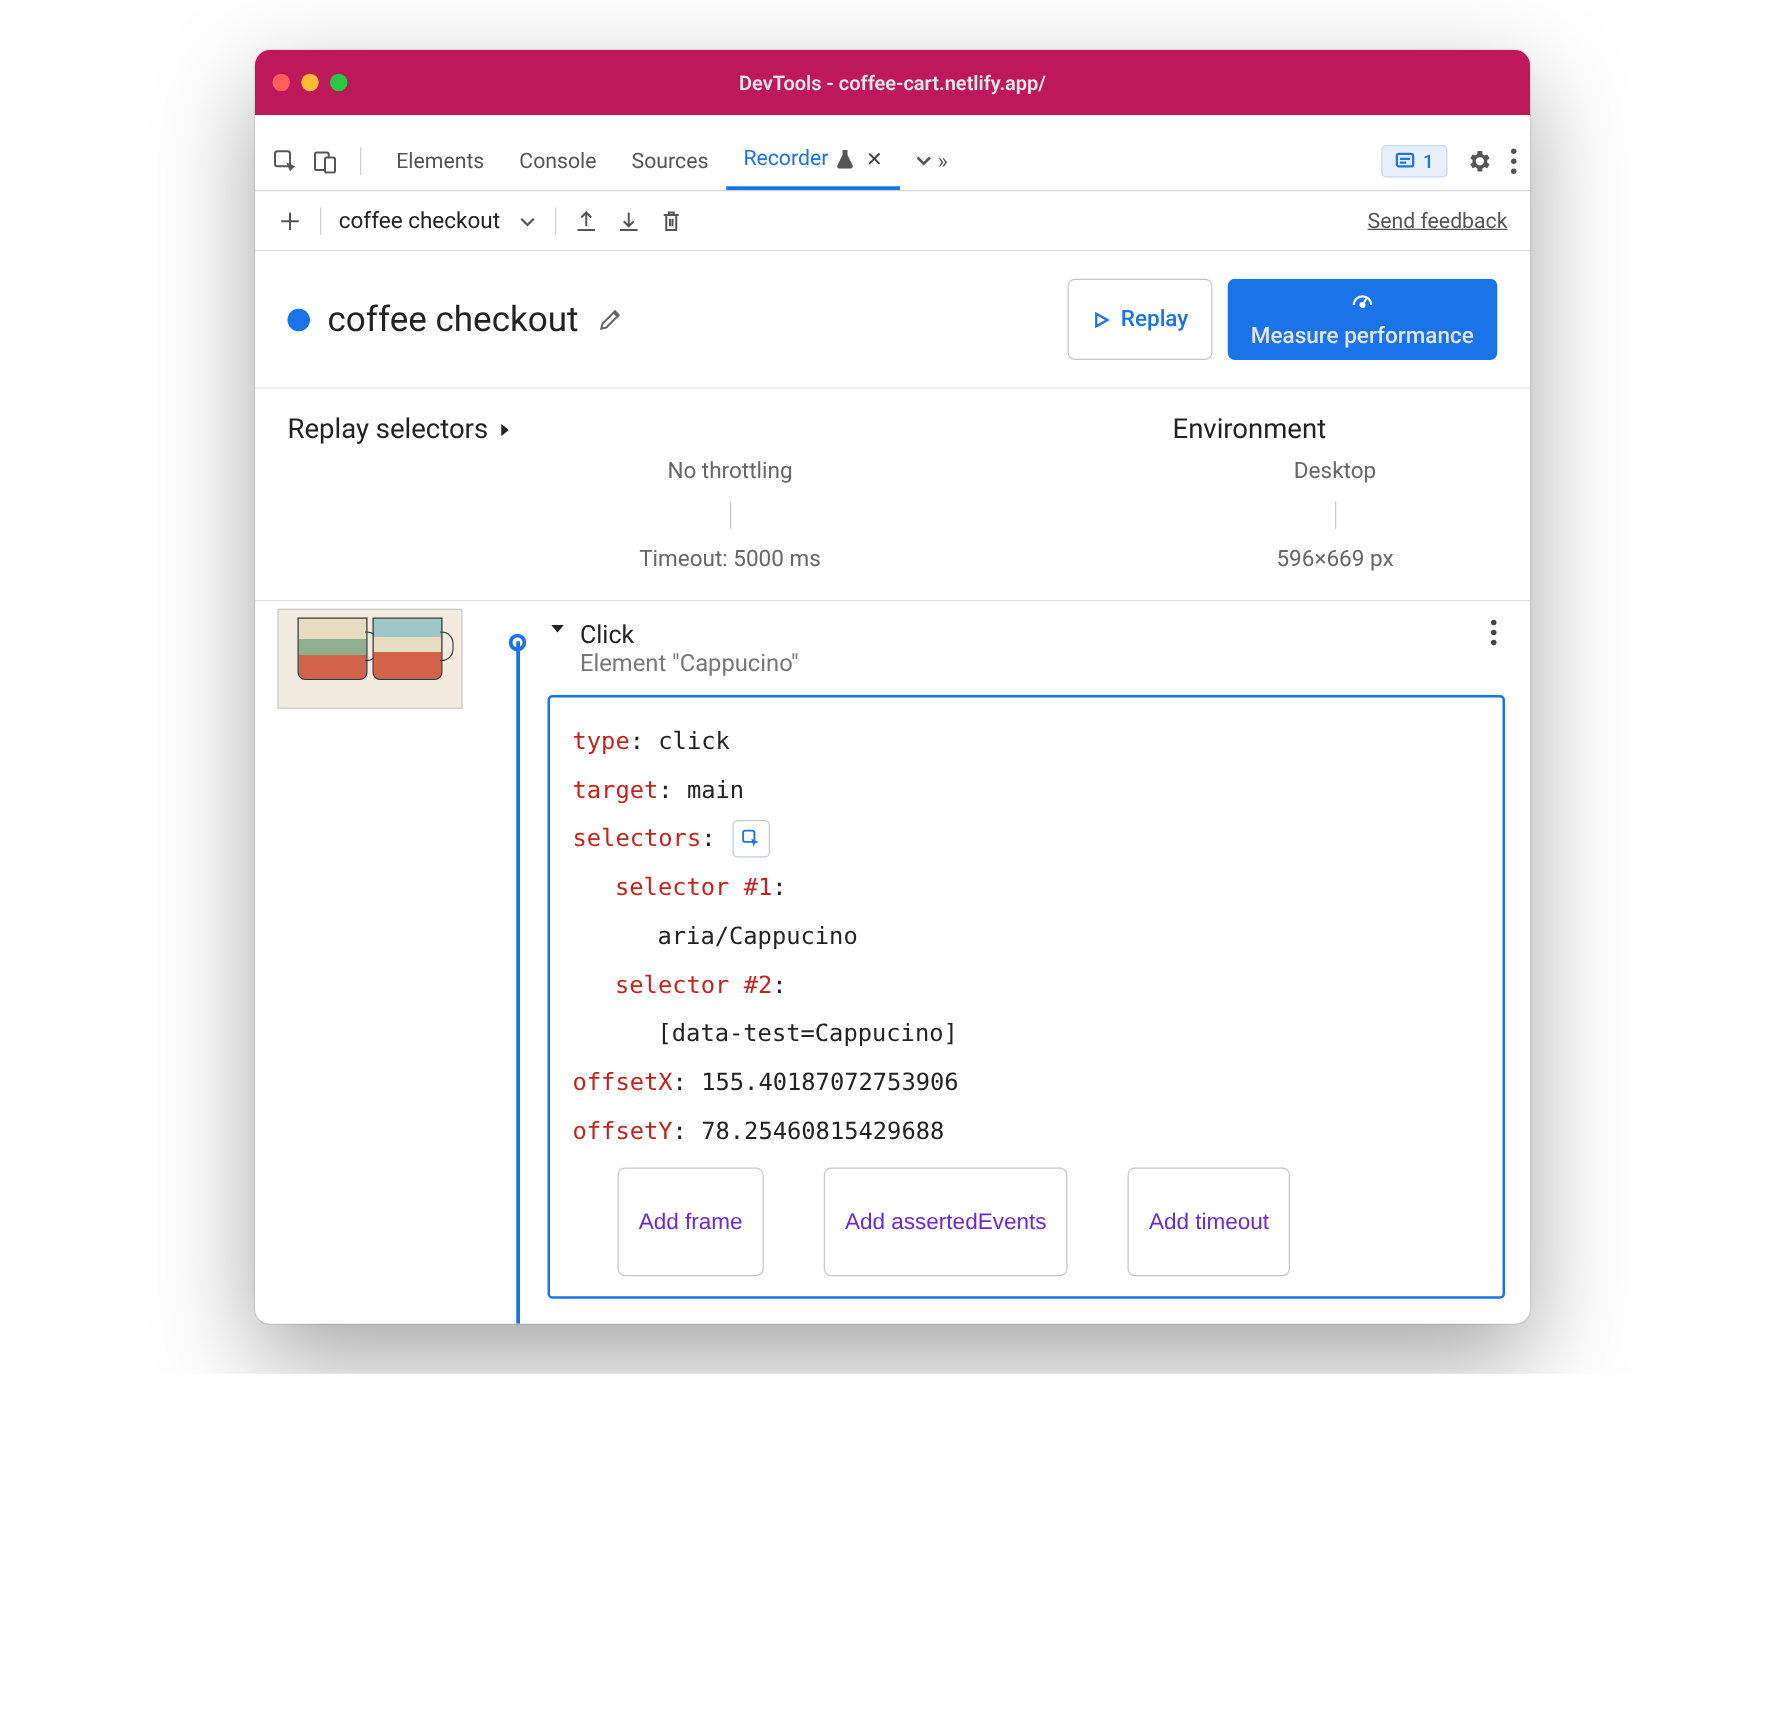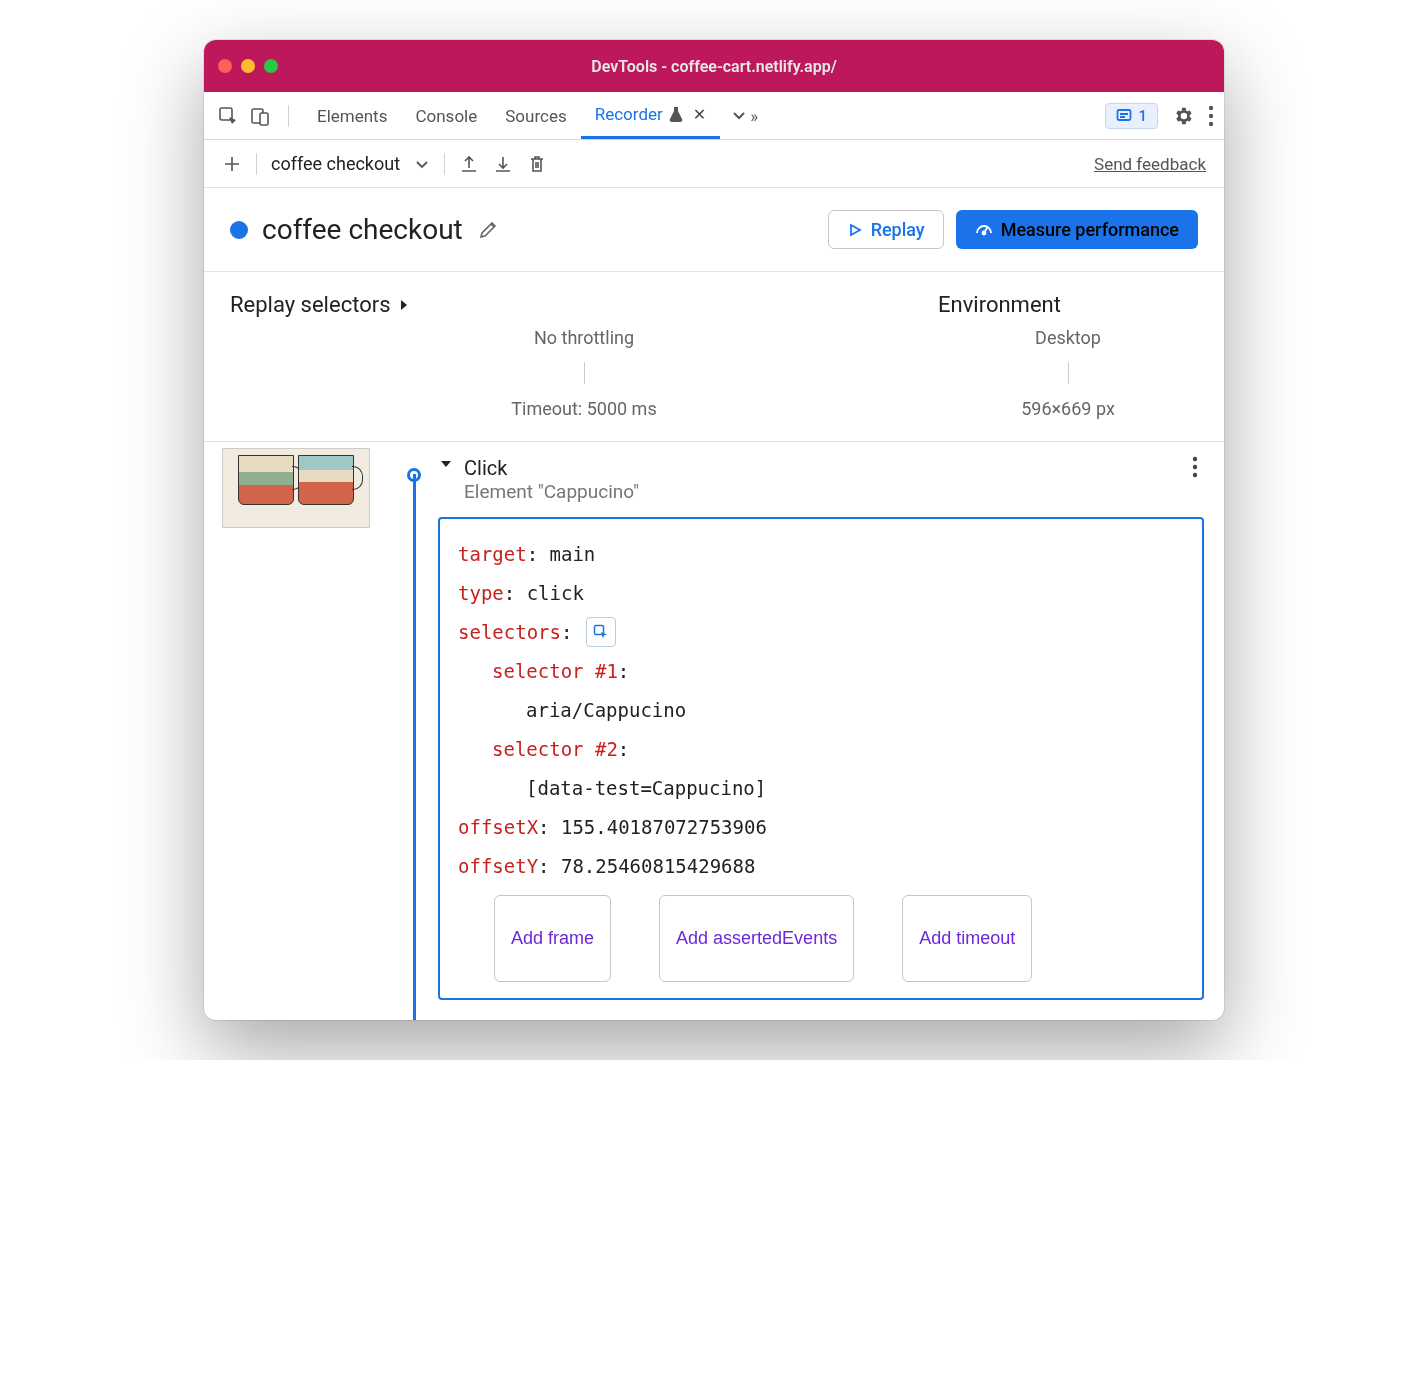--- a/index.html
+++ b/index.html
@@ -37,20 +37,21 @@
     font-size: 16px; font-weight: 600;
     pointer-events: none;
   }
   .tabbar {
     display: flex; align-items: center;
     height: 48px;
     border-bottom: 1px solid #d6d6d6;
     padding: 0 10px;
     gap: 6px;
     color: #555;
+    margin-top: 13px;
   }
   .tabbar .left-icons { display: flex; align-items: center; gap: 12px; padding: 0 4px; }
   .tabbar .divider { width: 1px; height: 22px; background: #d0d0d0; margin: 0 8px; }
   .tabbar .tabs { display: flex; align-items: stretch; height: 100%; }
   .tab {
     display: flex; align-items: center; gap: 6px;
     padding: 0 14px; font-size: 17px; color: #555;
     cursor: pointer; height: 100%;
   }
   .tab.active { color: #1a73e8; border-bottom: 3px solid #1a73e8; }
@@ -92,21 +93,21 @@
   }
   .rec-title { font-size: 28px; font-weight: 400; color: #222; }
   .header-actions { margin-left: auto; display: flex; gap: 12px; }
   .btn {
     display: flex; align-items: center; gap: 8px;
     padding: 8px 18px; border-radius: 6px;
     font-size: 18px; font-weight: 500;
     cursor: pointer; border: 1px solid transparent;
   }
   .btn.outlined { border-color: #c6c6c6; color: #1a73e8; background: #fff; }
-  .btn.primary { background: #1a73e8; color: #000000; }
+  .btn.primary { background: #1a73e8; color: #e5e5e5; flex-direction: column; }
   .settings-row {
     display: flex; padding: 20px 26px 22px;
     border-bottom: 1px solid #e3e3e3;
   }
   .settings-col { flex: 1; }
   .settings-head {
     font-size: 22px; color: #222; display: flex; align-items: center; gap: 6px;
     margin-bottom: 10px;
   }
   .settings-sub {
@@ -373,22 +374,22 @@
         <div class="step-menu">
           <svg width="6" height="22" viewBox="0 0 6 22" fill="#444">
               <circle cx="3" cy="3" r="2.2"></circle>
               <circle cx="3" cy="11" r="2.2"></circle>
               <circle cx="3" cy="19" r="2.2"></circle>
             </svg>
         </div>
       </div>
 
       <div class="detail-box">
+        <div><span class="k">type</span>: <span class="v">click</span></div>
         <div><span class="k">target</span>: <span class="v">main</span></div>
-        <div><span class="k">type</span>: <span class="v">click</span></div>
         <div class="selectors-line">
           <span><span class="k">selectors</span>:</span>
           <span class="picker-btn">
             <svg width="16" height="16" viewBox="0 0 16 16" fill="none" stroke="#1a73e8" stroke-width="1.5">
                 <rect x="1.5" y="1.5" width="9" height="9" rx="1.5"></rect>
                 <path d="M8 8l6 2.5-3 1-1 3z" fill="#1a73e8" stroke="none"></path>
               </svg>
           </span>
         </div>
         <div class="indent1"><span class="k">selector #1</span>:</div>

